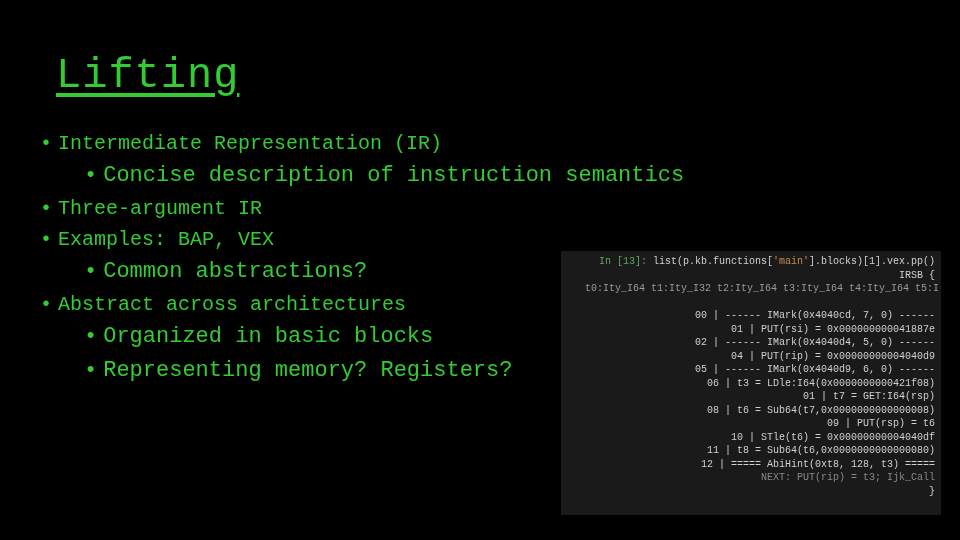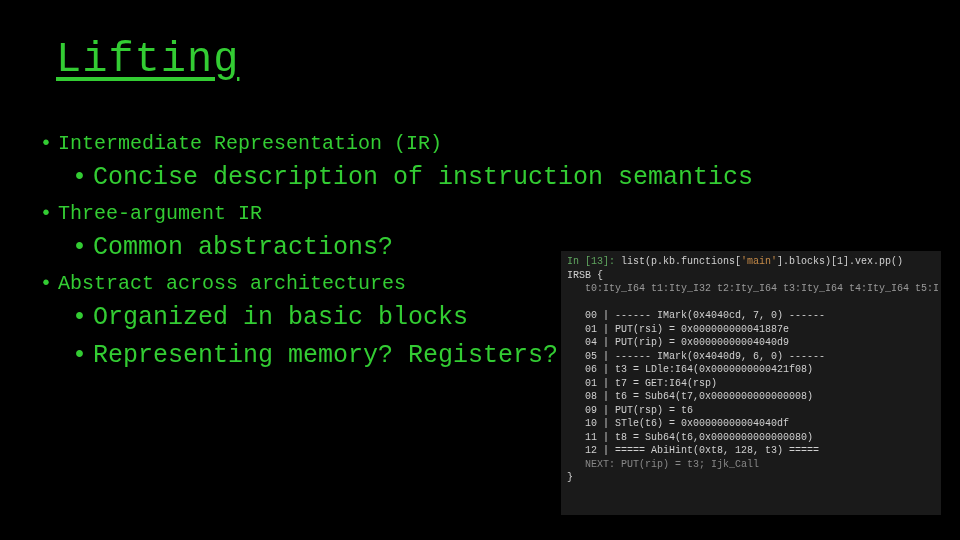--- a/index.html
+++ b/index.html
@@ -13,87 +13,90 @@
   }
   .slide {
     position: relative;
     width: 960px;
     height: 540px;
     background: #000;
     color: #33cc33;
   }
   .title {
     position: absolute;
-    top: 36px;
+    top: 52px;
     left: 56px;
     font-size: 42px;
     letter-spacing: 1px;
     text-decoration: underline;
     text-underline-offset: 6px;
   }
   .content {
     position: absolute;
     top: 128px;
     left: 40px;
     font-size: 20px;
     line-height: 1.55;
   }
   .bullet.l1 {
     margin-left: 0;
   }
   .bullet.l2 {
-    margin-left: 32px;
-    font-size: 25px;
+    margin-left: 44px;
+    font-size: 22px;
   }
   .dot { padding-right: 6px; }
   .code-panel {
     position: absolute;
     top: 250px;
     right: 18px;
     width: 382px;
     height: 266px;
     background: #1a1a1a;
     border: 1px solid #000;
     padding: 4px 6px;
     font-family: Consolas, "Courier New", monospace;
     font-size: 10px;
     line-height: 1.35;
     color: #d0d0d0;
     box-sizing: border-box;
     overflow: hidden;
+    text-align: right;
   }
   .code-line { white-space: pre; }
   .ipy-in { color: #5fa65f; }
   .ipy-str { color: #c58a48; }
   .dim { color: #9a9a9a; }
   .next-line { color: #888; }
 </style>
 </head>
 <body>
 
 <div class="slide">
   <div class="title">Lifting</div>
 
   <div class="content">
     <div class="bullet l1"><span class="dot">•</span><span>Intermediate Representation (IR)</span></div>
     <div class="bullet l2"><span class="dot">•</span><span>Concise description of instruction semantics</span></div>
     <div class="bullet l1"><span class="dot">•</span><span>Three-argument IR</span></div>
+    <div class="bullet l1"><span class="dot">•</span><span>Examples: BAP, VEX</span></div>
     <div class="bullet l2"><span class="dot">•</span><span>Common abstractions?</span></div>
     <div class="bullet l1"><span class="dot">•</span><span>Abstract across architectures</span></div>
     <div class="bullet l2"><span class="dot">•</span><span>Organized in basic blocks</span></div>
     <div class="bullet l2"><span class="dot">•</span><span>Representing memory? Registers?</span></div>
   </div>
 
   <div class="code-panel">
     <div class="code-line"><span class="ipy-in">In [13]:</span><span> list(p.kb.functions[</span><span class="ipy-str">'main'</span><span>].blocks)[1].vex.pp()</span></div>
     <div class="code-line">IRSB {</div>
     <div class="code-line dim">   t0:Ity_I64 t1:Ity_I32 t2:Ity_I64 t3:Ity_I64 t4:Ity_I64 t5:I</div>
     <div class="code-line">&nbsp;</div>
     <div class="code-line">   00 | ------ IMark(0x4040cd, 7, 0) ------</div>
     <div class="code-line">   01 | PUT(rsi) = 0x000000000041887e</div>
+    <div class="code-line">   02 | ------ IMark(0x4040d4, 5, 0) ------</div>
     <div class="code-line">   04 | PUT(rip) = 0x00000000004040d9</div>
     <div class="code-line">   05 | ------ IMark(0x4040d9, 6, 0) ------</div>
     <div class="code-line">   06 | t3 = LDle:I64(0x0000000000421f08)</div>
     <div class="code-line">   01 | t7 = GET:I64(rsp)</div>
     <div class="code-line">   08 | t6 = Sub64(t7,0x0000000000000008)</div>
     <div class="code-line">   09 | PUT(rsp) = t6</div>
     <div class="code-line">   10 | STle(t6) = 0x00000000004040df</div>
     <div class="code-line">   11 | t8 = Sub64(t6,0x0000000000000080)</div>
     <div class="code-line">   12 | ===== AbiHint(0xt8, 128, t3) =====</div>
     <div class="code-line next-line">   NEXT: PUT(rip) = t3; Ijk_Call</div>

